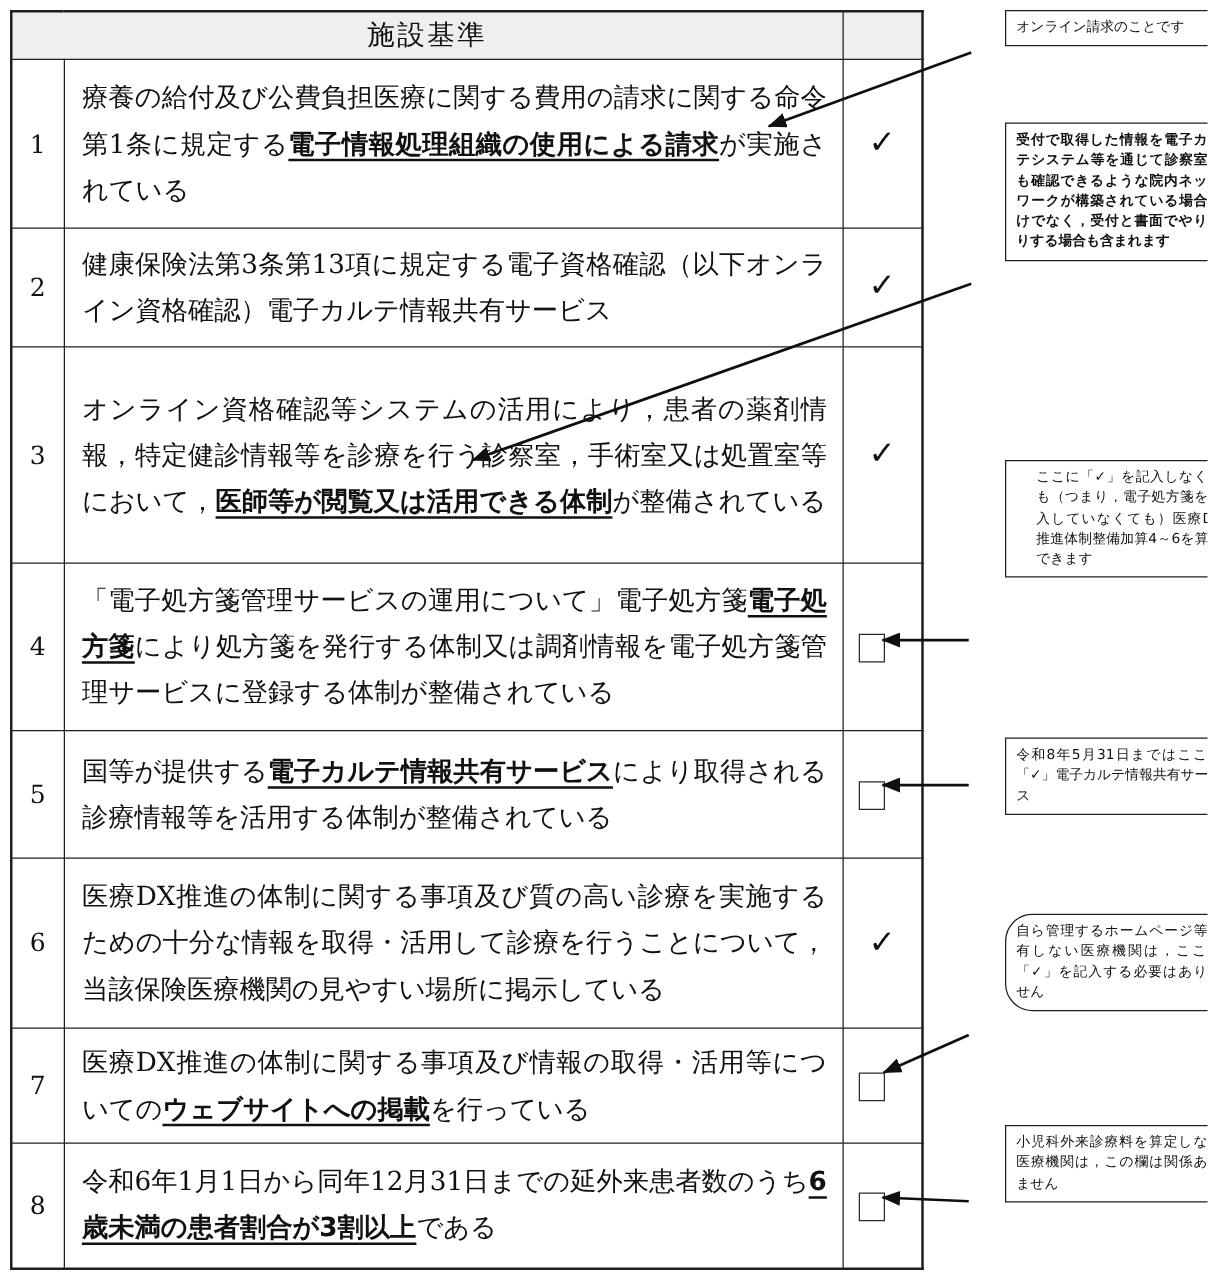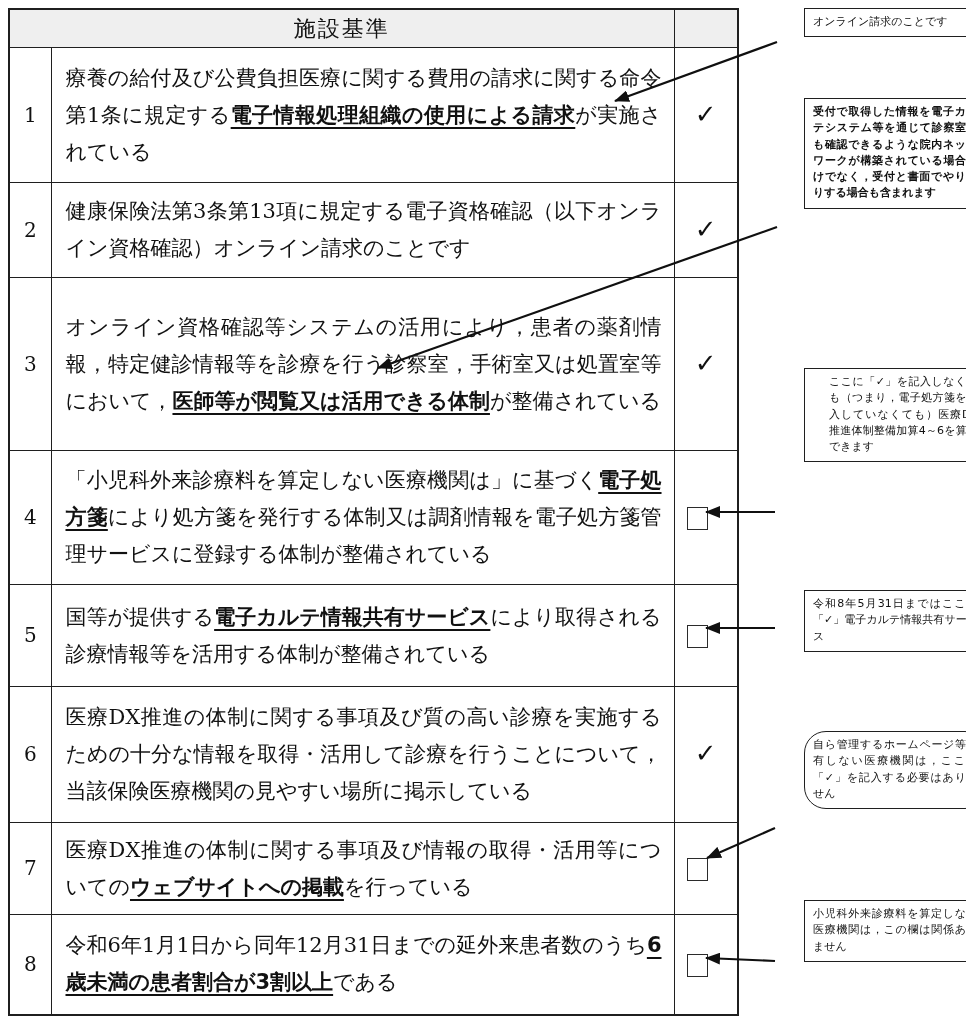--- a/index.html
+++ b/index.html
@@ -124,33 +124,33 @@
     </tr>
 
     <tr style="height:135px">
       <td class="num">1</td>
       <td class="txt"><span>療養の給付及び公費負担医療に関する費用の請求に関する命令第1条に規定する</span><span class="em">電子情報処理組織の使用による請求</span><span>が実施されている</span></td>
       <td class="chk"><span class="tick">✓</span></td>
     </tr>
 
     <tr style="height:95px">
       <td class="num">2</td>
-      <td class="txt"><span>健康保険法第3条第13項に規定する電子資格確認（以下オンライン資格確認）オンライン請求のことです</span></td>
+      <td class="txt"><span>健康保険法第3条第13項に規定する電子資格確認（以下オンライン資格確認）電子カルテ情報共有サービス</span></td>
       <td class="chk"><span class="tick">✓</span></td>
     </tr>
 
     <tr style="height:173px">
       <td class="num">3</td>
       <td class="txt"><span>オンライン資格確認等システムの活用により，患者の薬剤情報，特定健診情報等を診療を行う診察室，手術室又は処置室等において，</span><span class="em">医師等が閲覧又は活用できる体制</span><span>が整備されている</span></td>
       <td class="chk"><span class="tick">✓</span></td>
     </tr>
 
     <tr style="height:134px">
       <td class="num">4</td>
-      <td class="txt"><span>「小児科外来診療料を算定しない医療機関は」に基づく</span><span class="em">電子処方箋</span><span>により処方箋を発行する体制又は調剤情報を電子処方箋管理サービスに登録する体制が整備されている</span></td>
+      <td class="txt"><span>「電子処方箋管理サービスの運用について」電子処方箋</span><span class="em">電子処方箋</span><span>により処方箋を発行する体制又は調剤情報を電子処方箋管理サービスに登録する体制が整備されている</span></td>
       <td class="chk"><span class="checkbox"></span></td>
     </tr>
 
     <tr style="height:102px">
       <td class="num">5</td>
       <td class="txt"><span>国等が提供する</span><span class="em">電子カルテ情報共有サービス</span><span>により取得される診療情報等を活用する体制が整備されている</span></td>
       <td class="chk"><span class="checkbox"></span></td>
     </tr>
 
     <tr style="height:136px">

